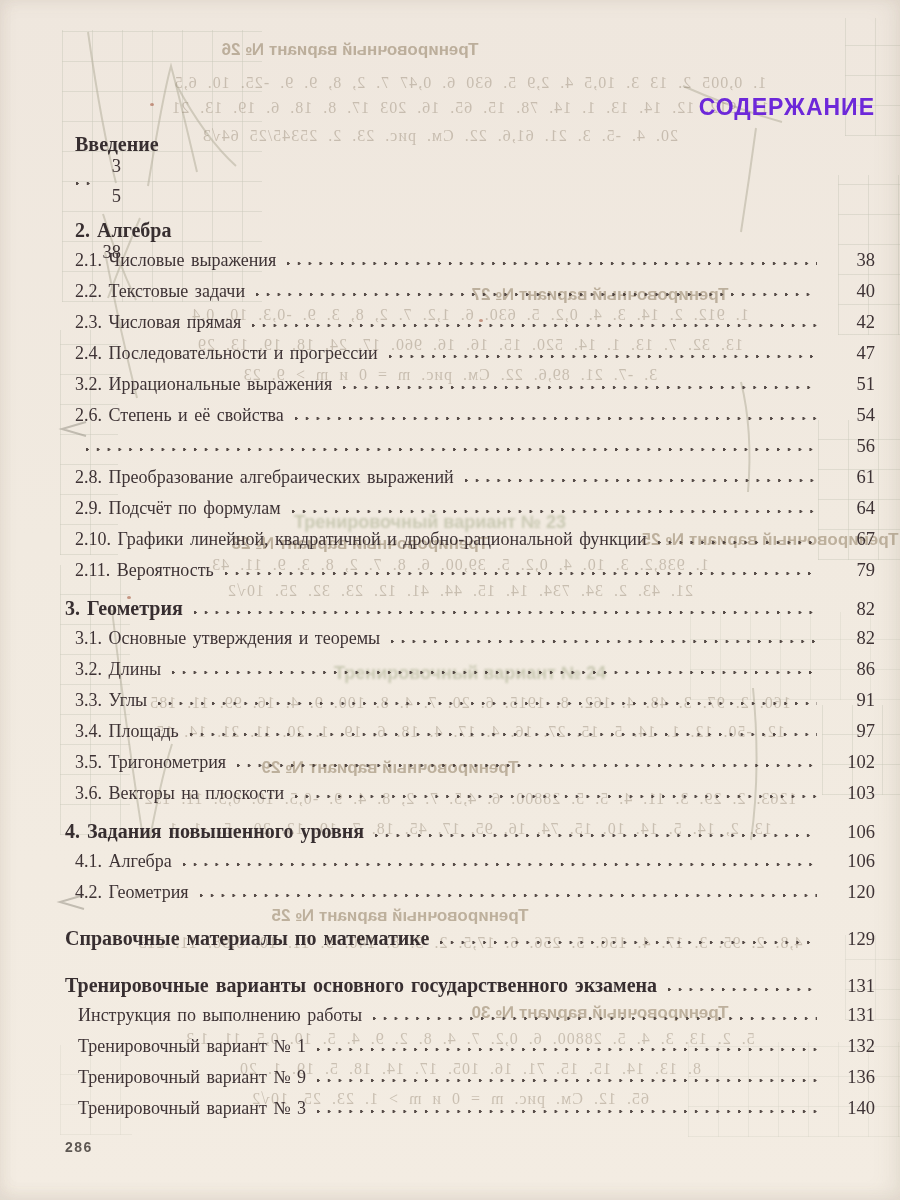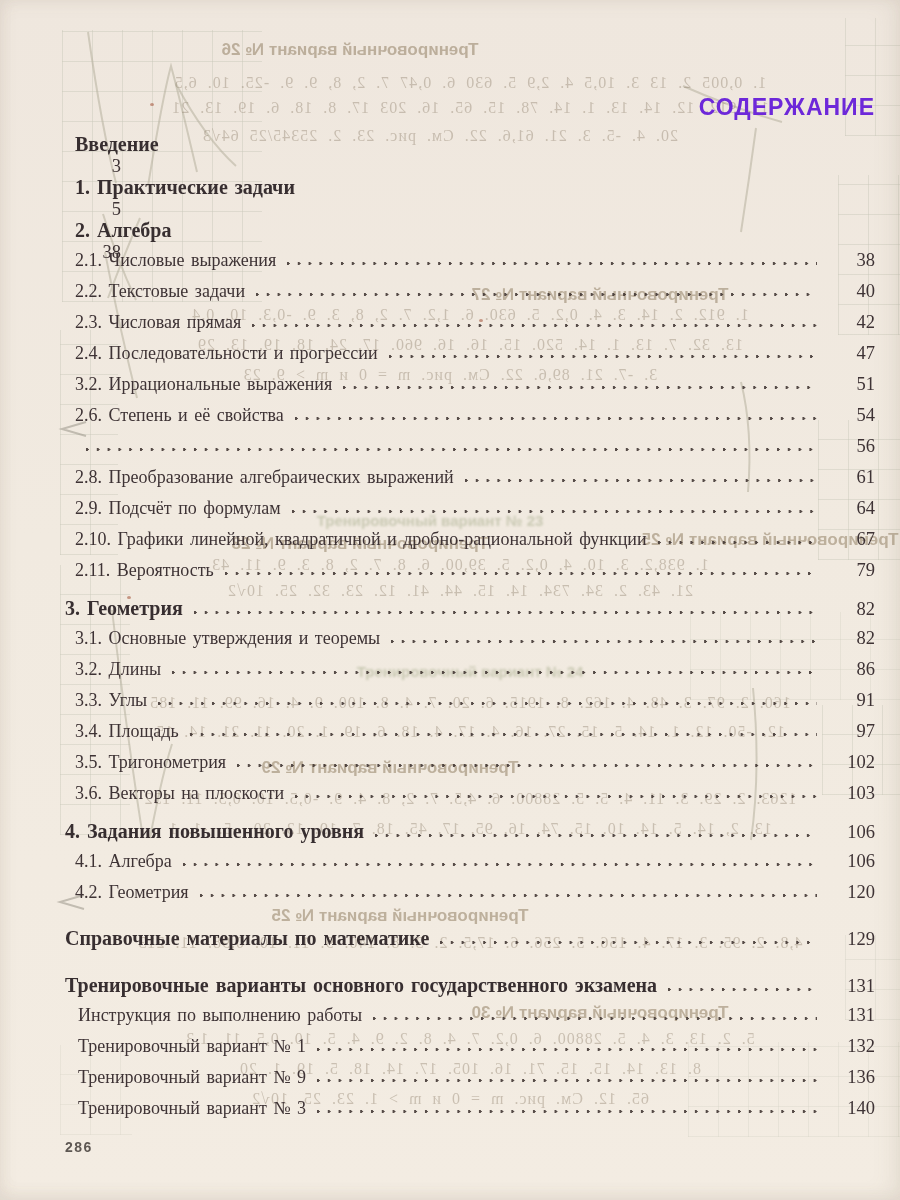--- a/index.html
+++ b/index.html
@@ -21,21 +21,21 @@
       repeating-linear-gradient(0deg,  rgba(150,158,136,.38) 0 1px, transparent 1px 30px),
       repeating-linear-gradient(90deg, rgba(150,158,136,.38) 0 1px, transparent 1px 30px);
   }
   .gtitle {
     position: absolute; transform: translateX(-50%) scaleX(-1);
     font-family: "Liberation Sans", sans-serif; font-weight: bold; font-size: 17px;
     color: rgba(146,128,100,.55); filter: blur(.5px); white-space: nowrap;
   }
   .gfaint {
     position: absolute; transform: translateX(-50%);
-    font-family: "Liberation Sans", sans-serif; font-weight: bold; font-size: 15px;
+    font-family: "Liberation Sans", sans-serif; font-weight: bold; font-size: 18px;
     color: rgba(163,170,135,.5); filter: blur(.8px); white-space: nowrap;
   }
   .gnum {
     position: absolute; transform: translateX(-50%) scaleX(-1);
     font-family: "Liberation Serif", serif; font-size: 16px;
     color: rgba(140,126,104,.40); filter: blur(.7px);
     white-space: nowrap; letter-spacing: 1px; word-spacing: 5px;
   }
   .speck { position: absolute; width: 4px; height: 3px; border-radius: 50%;
            background: #a85c42; opacity: .6; }
@@ -139,21 +139,20 @@
 
 <div id="content">
   <h1 class="title">СОДЕРЖАНИЕ</h1>
   <div class="toc" id="toc">
       <div class="row chapter">
     <span class="label">Введение</span>
     <span class="dots"></span>
     <span class="pg">3</span>
   </div>
       <div class="row chapter">
-    <span class="label">1. Практические задачи</span>
     <span class="dots"></span>
     <span class="pg">5</span>
   </div>
       <div class="row chapter">
     <span class="label">2. Алгебра</span>
     <span class="dots"></span>
     <span class="pg">38</span>
   </div>
       <div class="row sub">
     <span class="label">2.1. Числовые выражения</span>

